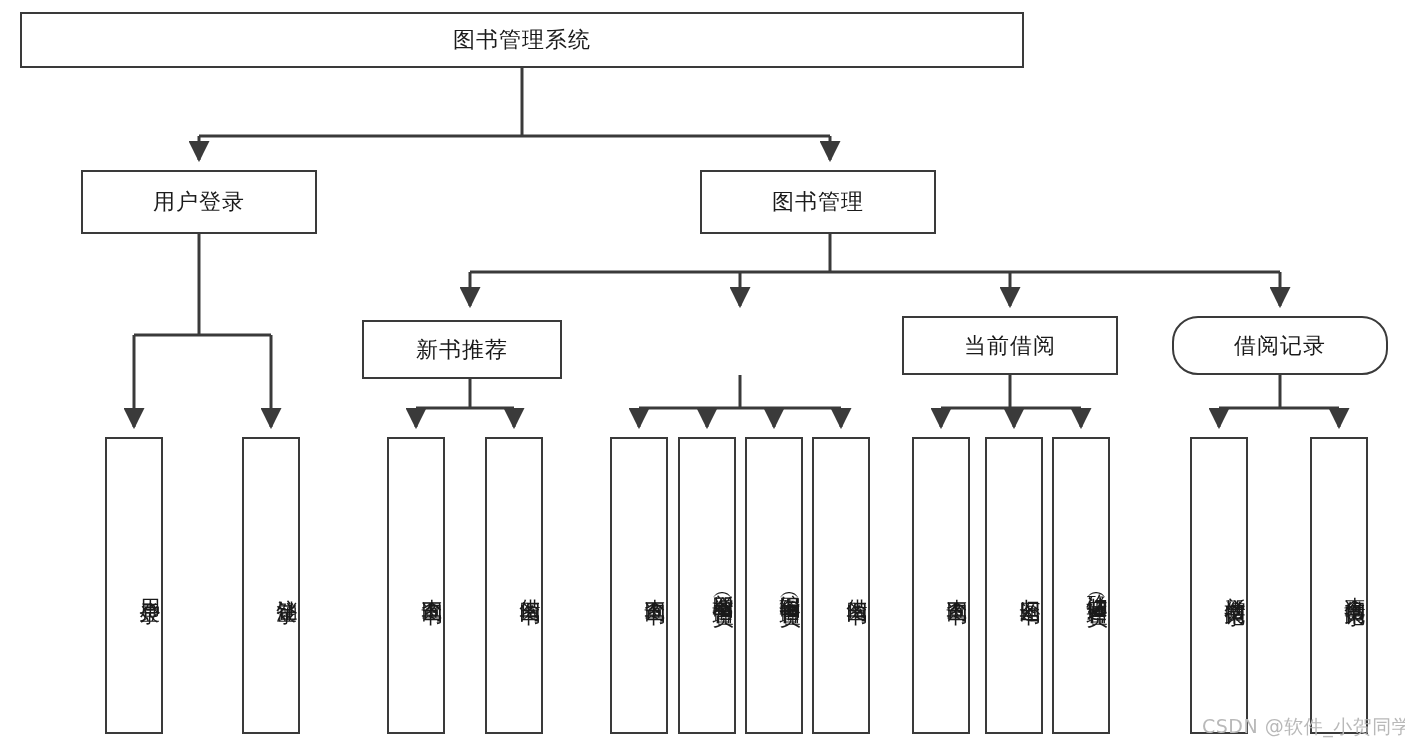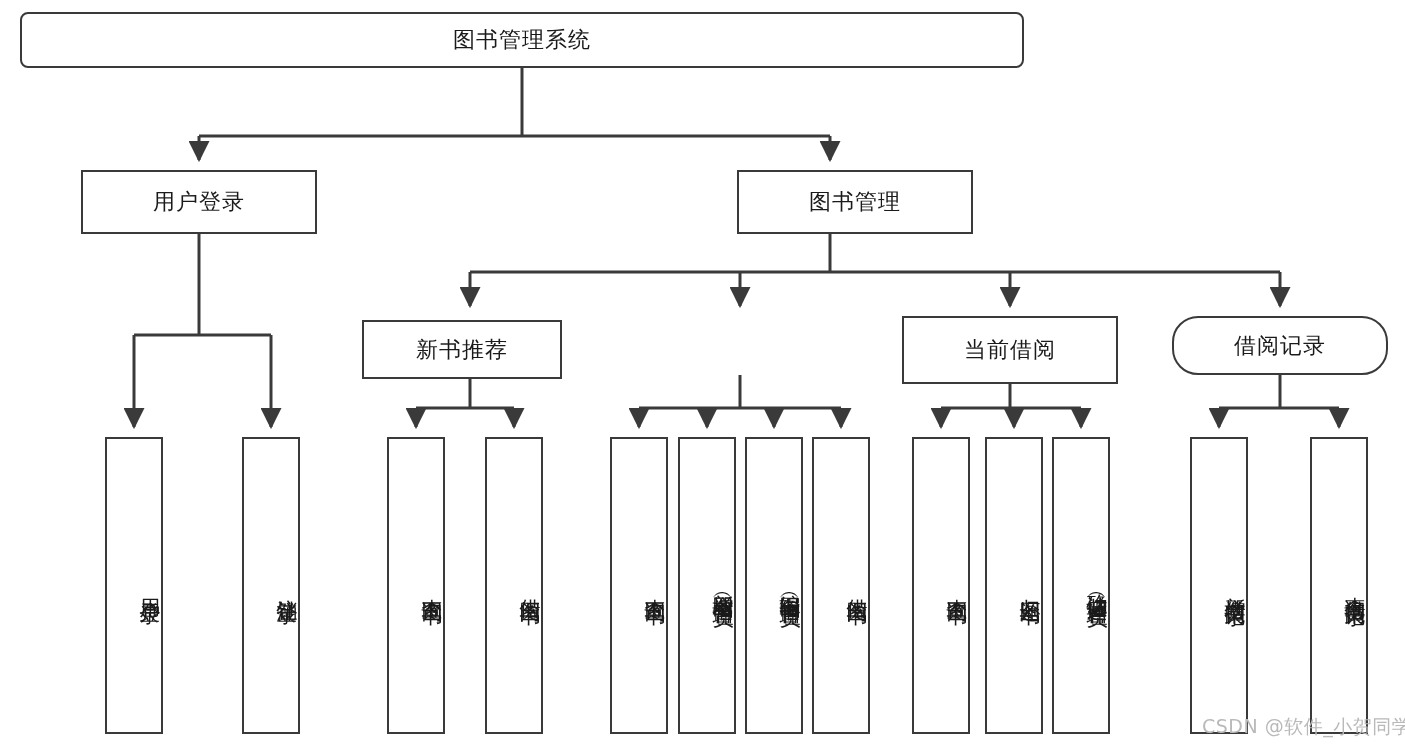--- a/index.html
+++ b/index.html
@@ -112,35 +112,35 @@
       <path d="M 1014 408 L 1014 427" marker-end="url(#arrow)"></path>
       <path d="M 1081 408 L 1081 427" marker-end="url(#arrow)"></path>
 
       <path d="M 1280 375 L 1280 408"></path>
       <path d="M 1219 408 L 1339 408"></path>
       <path d="M 1219 408 L 1219 427" marker-end="url(#arrow)"></path>
       <path d="M 1339 408 L 1339 427" marker-end="url(#arrow)"></path>
     </g>
   </svg>
 
-  <div class="node horiz" id="n-root" style="left:20px;top:12px;width:1004px;height:56px;border-radius:8px;">
+  <div class="node horiz" id="n-root" style="left:20px;top:12px;width:1004px;height:56px;">
     <span>图书管理系统</span>
   </div>
 
   <div class="node horiz" style="left:81px;top:170px;width:236px;height:64px;">
     <span>用户登录</span>
   </div>
-  <div class="node horiz" style="left:737px;top:170px;width:236px;height:64px;">
+  <div class="node horiz" style="left:700px;top:170px;width:236px;height:64px;">
     <span>图书管理</span>
   </div>
 
   <div class="node horiz" style="left:362px;top:320px;width:200px;height:59px;">
     <span>新书推荐</span>
   </div>
-  <div class="node horiz" style="left:902px;top:316px;width:216px;height:68px;">
+  <div class="node horiz" style="left:902px;top:316px;width:216px;height:59px;">
     <span>当前借阅</span>
   </div>
   <div class="node horiz" style="left:1172px;top:316px;width:216px;height:59px;border-radius:26px;">
     <span>借阅记录</span>
   </div>
 
   <div class="node vert" style="left:105px;top:437px;width:58px;height:297px;">
     <span class="vtext">用户登录</span>
   </div>
   <div class="node vert" style="left:242px;top:437px;width:58px;height:297px;">

